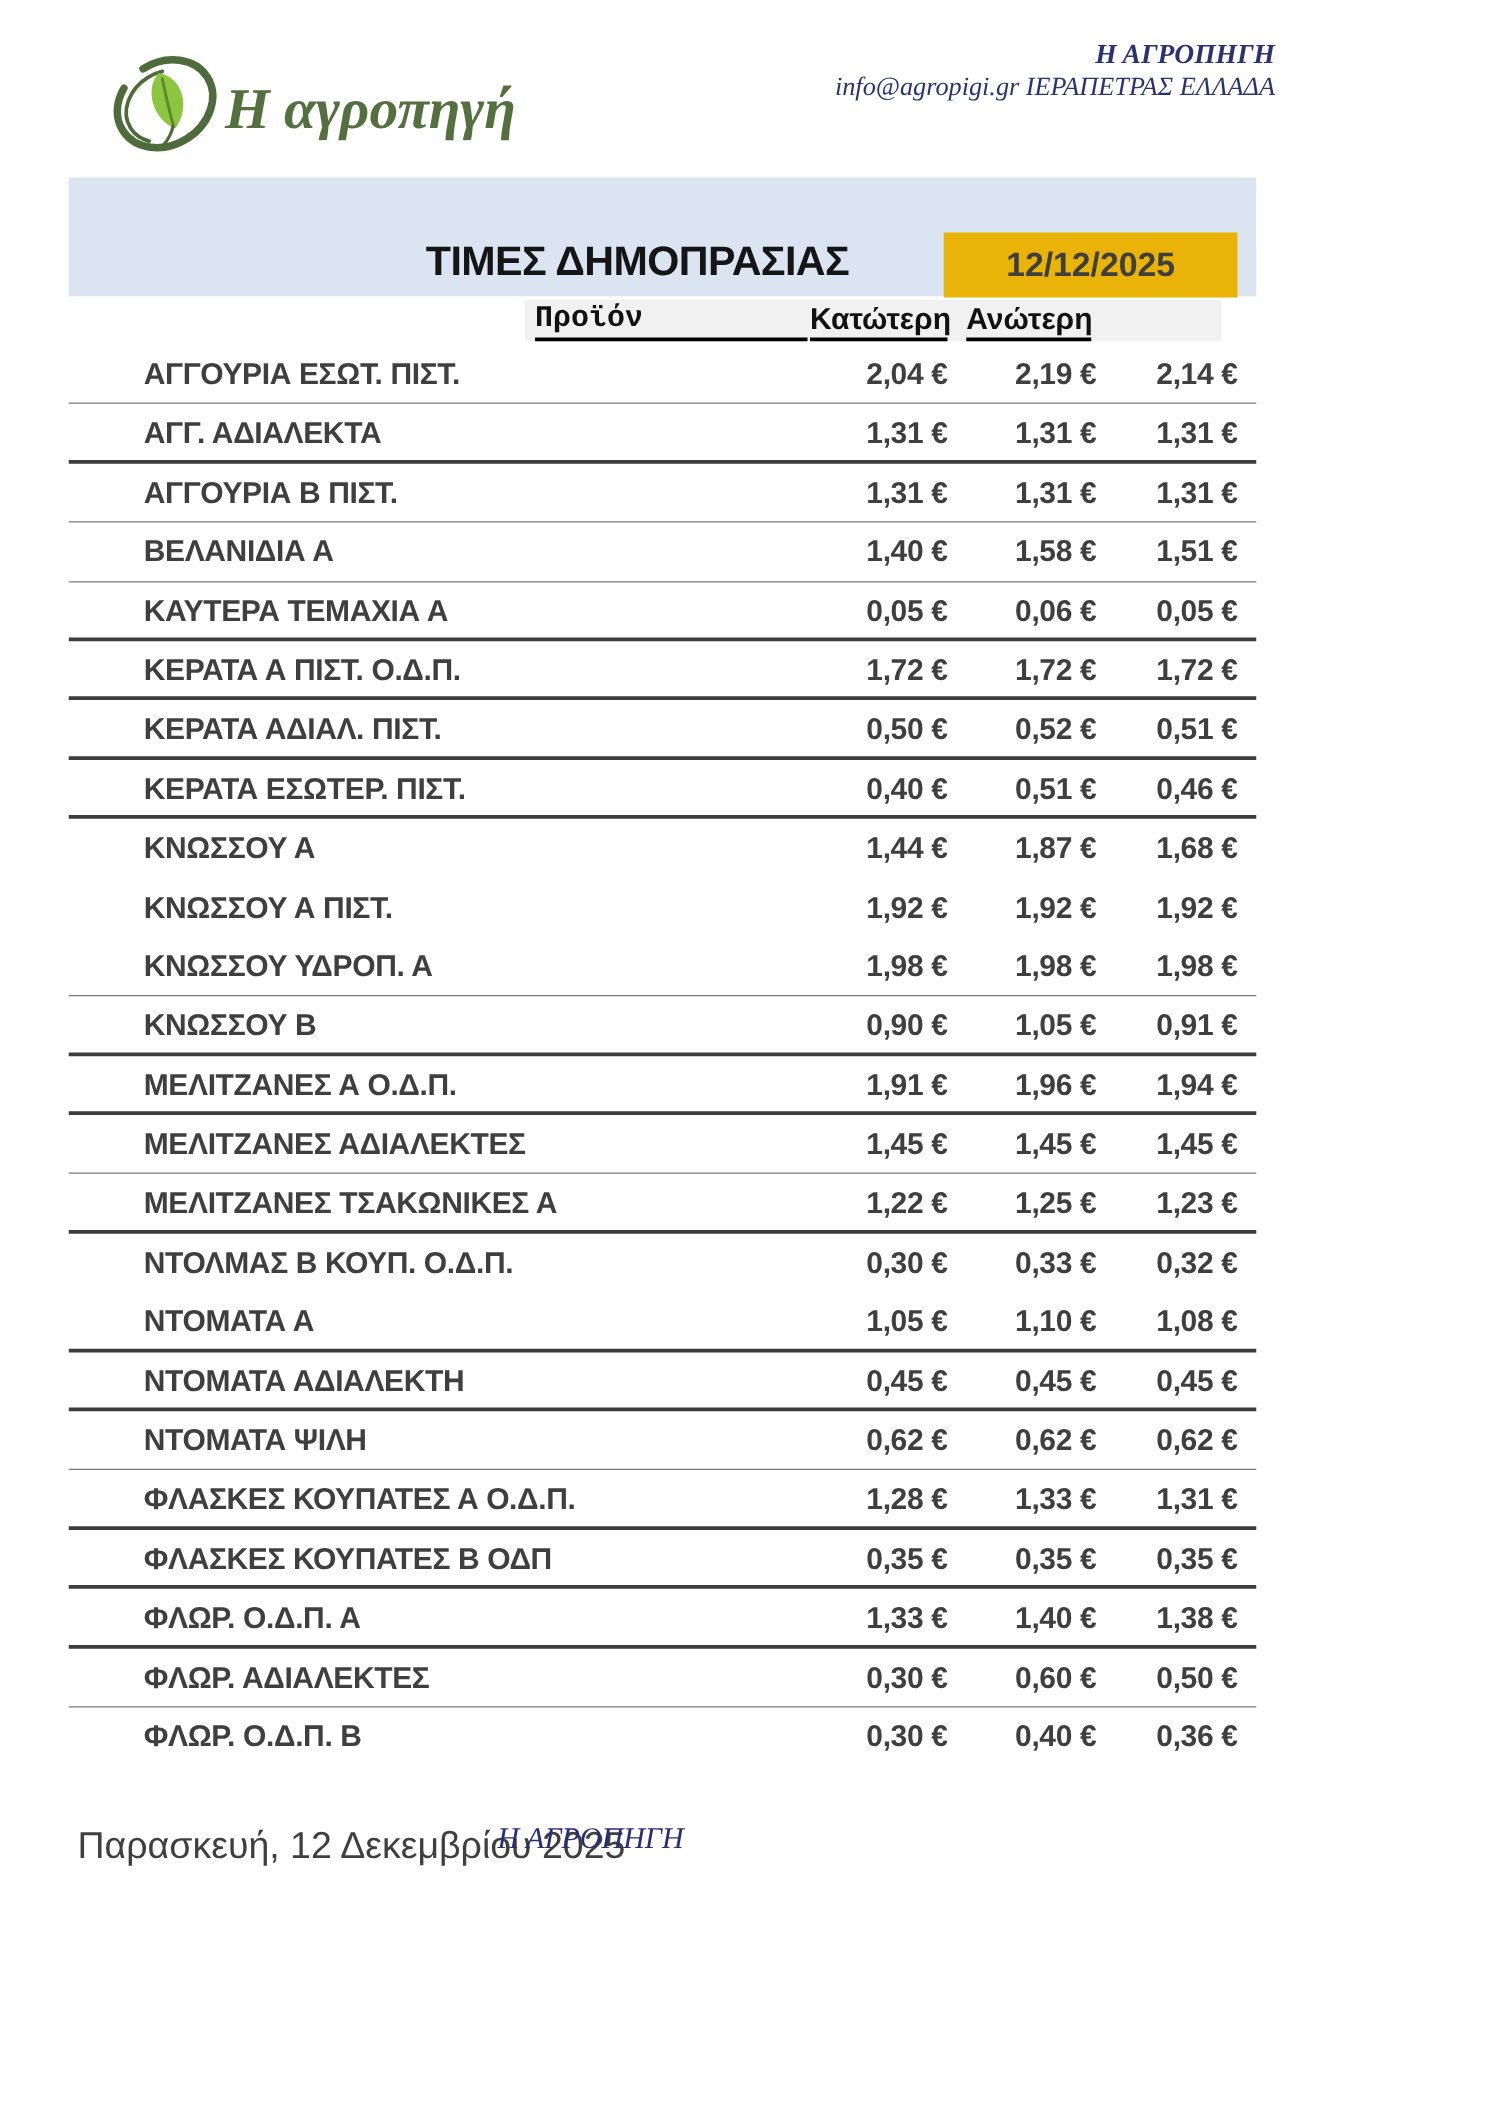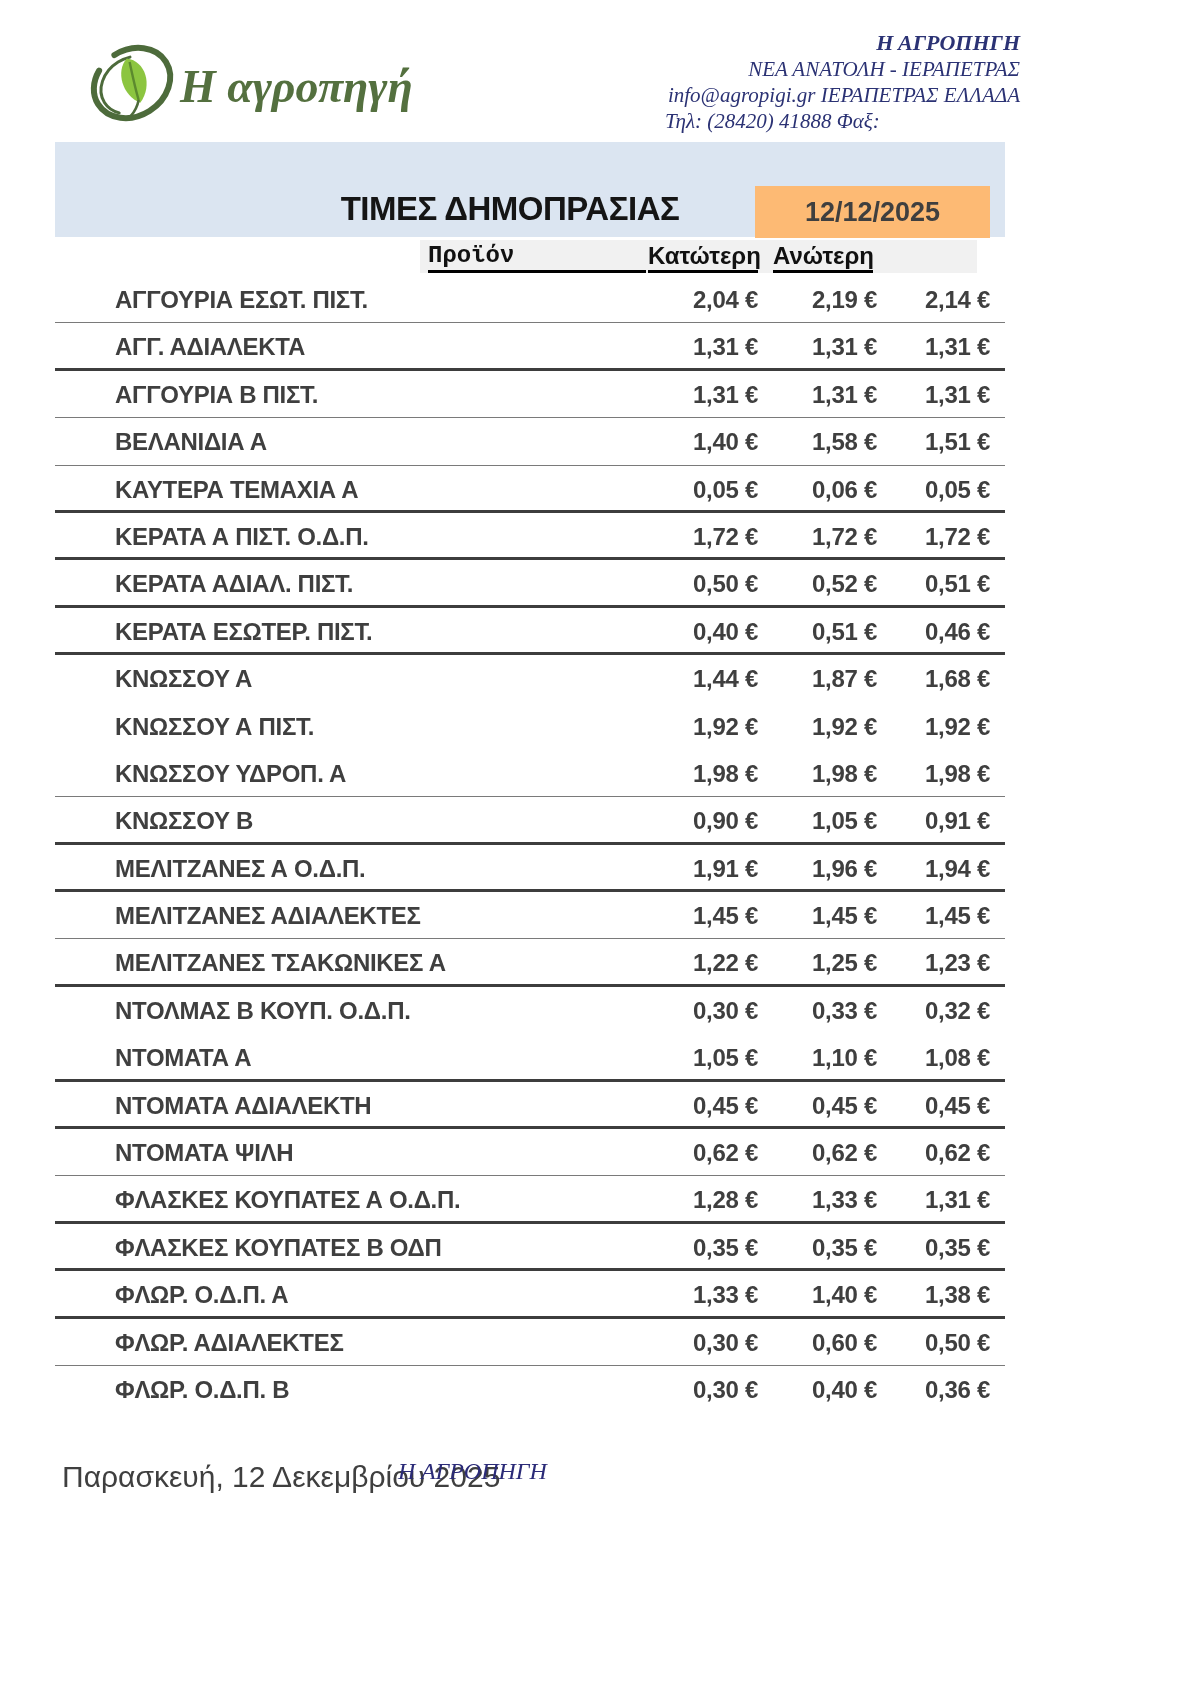--- a/index.html
+++ b/index.html
@@ -20,21 +20,21 @@
   .title-band {
     position:absolute; left:55px; top:142px; width:950px; height:95px;
     background:#dbe5f1;
   }
   .doc-title {
     position:absolute; left:260px; top:190px; width:500px; text-align:center;
     font-size:33px; font-weight:bold; color:#151515; letter-spacing:-0.5px;
   }
   .date-box {
     position:absolute; left:755px; top:186px; width:235px; height:52px;
-    background:#fdba74; display:flex; align-items:center; justify-content:center;
+    background:#eab308; display:flex; align-items:center; justify-content:center;
     font-size:27px; font-weight:bold; color:#3f3f3f;
   }
   
   .col-head-band {
     position:absolute; left:420px; top:240px; width:557px; height:33px;
     background:#f1f1f1;
   }
   .col-head {
     position:absolute; top:240px; height:33px; line-height:31px;
     font-size:24px; font-weight:bold; color:#111111;
@@ -85,23 +85,21 @@
         <path d="M52 30 C70 36 72 62 56 76 C40 66 38 40 52 30 Z" fill="#8cc540"></path>
         <path d="M54 34 C54 48 54 62 55 73" stroke="#5c8a2e" stroke-width="2.4" fill="none"></path>
         <path d="M55 73 C52 80 48 84 44 87" stroke="#4d6b3b" stroke-width="2.6" fill="none"></path>
       </g>
       <text x="100" y="74" font-family="Liberation Serif, serif" font-style="italic" font-weight="bold" font-size="46" fill="#54703f">Η αγροπηγή</text>
     </svg>
   </div>
 
   <div class="company-block">
     <div class="co-name">Η ΑΓΡΟΠΗΓΗ</div>
-    <div class="co-addr">ΝΕΑ ΑΝΑΤΟΛΗ - ΙΕΡΑΠΕΤΡΑΣ</div>
     <div class="co-mail">info@agropigi.gr  ΙΕΡΑΠΕΤΡΑΣ  ΕΛΛΑΔΑ</div>
-    <div class="co-phone">Τηλ: (28420)  41888  Φαξ:</div>
   </div>
 
   <div class="title-band"></div>
   <div class="doc-title">ΤΙΜΕΣ ΔΗΜΟΠΡΑΣΙΑΣ</div>
   <div class="date-box">12/12/2025</div>
 
   <div class="col-head-band"></div>
   <div class="col-head ch-product">Προϊόν</div>
   <div class="col-head ch-low">Κατώτερη</div>
   <div class="col-head ch-high">Ανώτερη</div>

